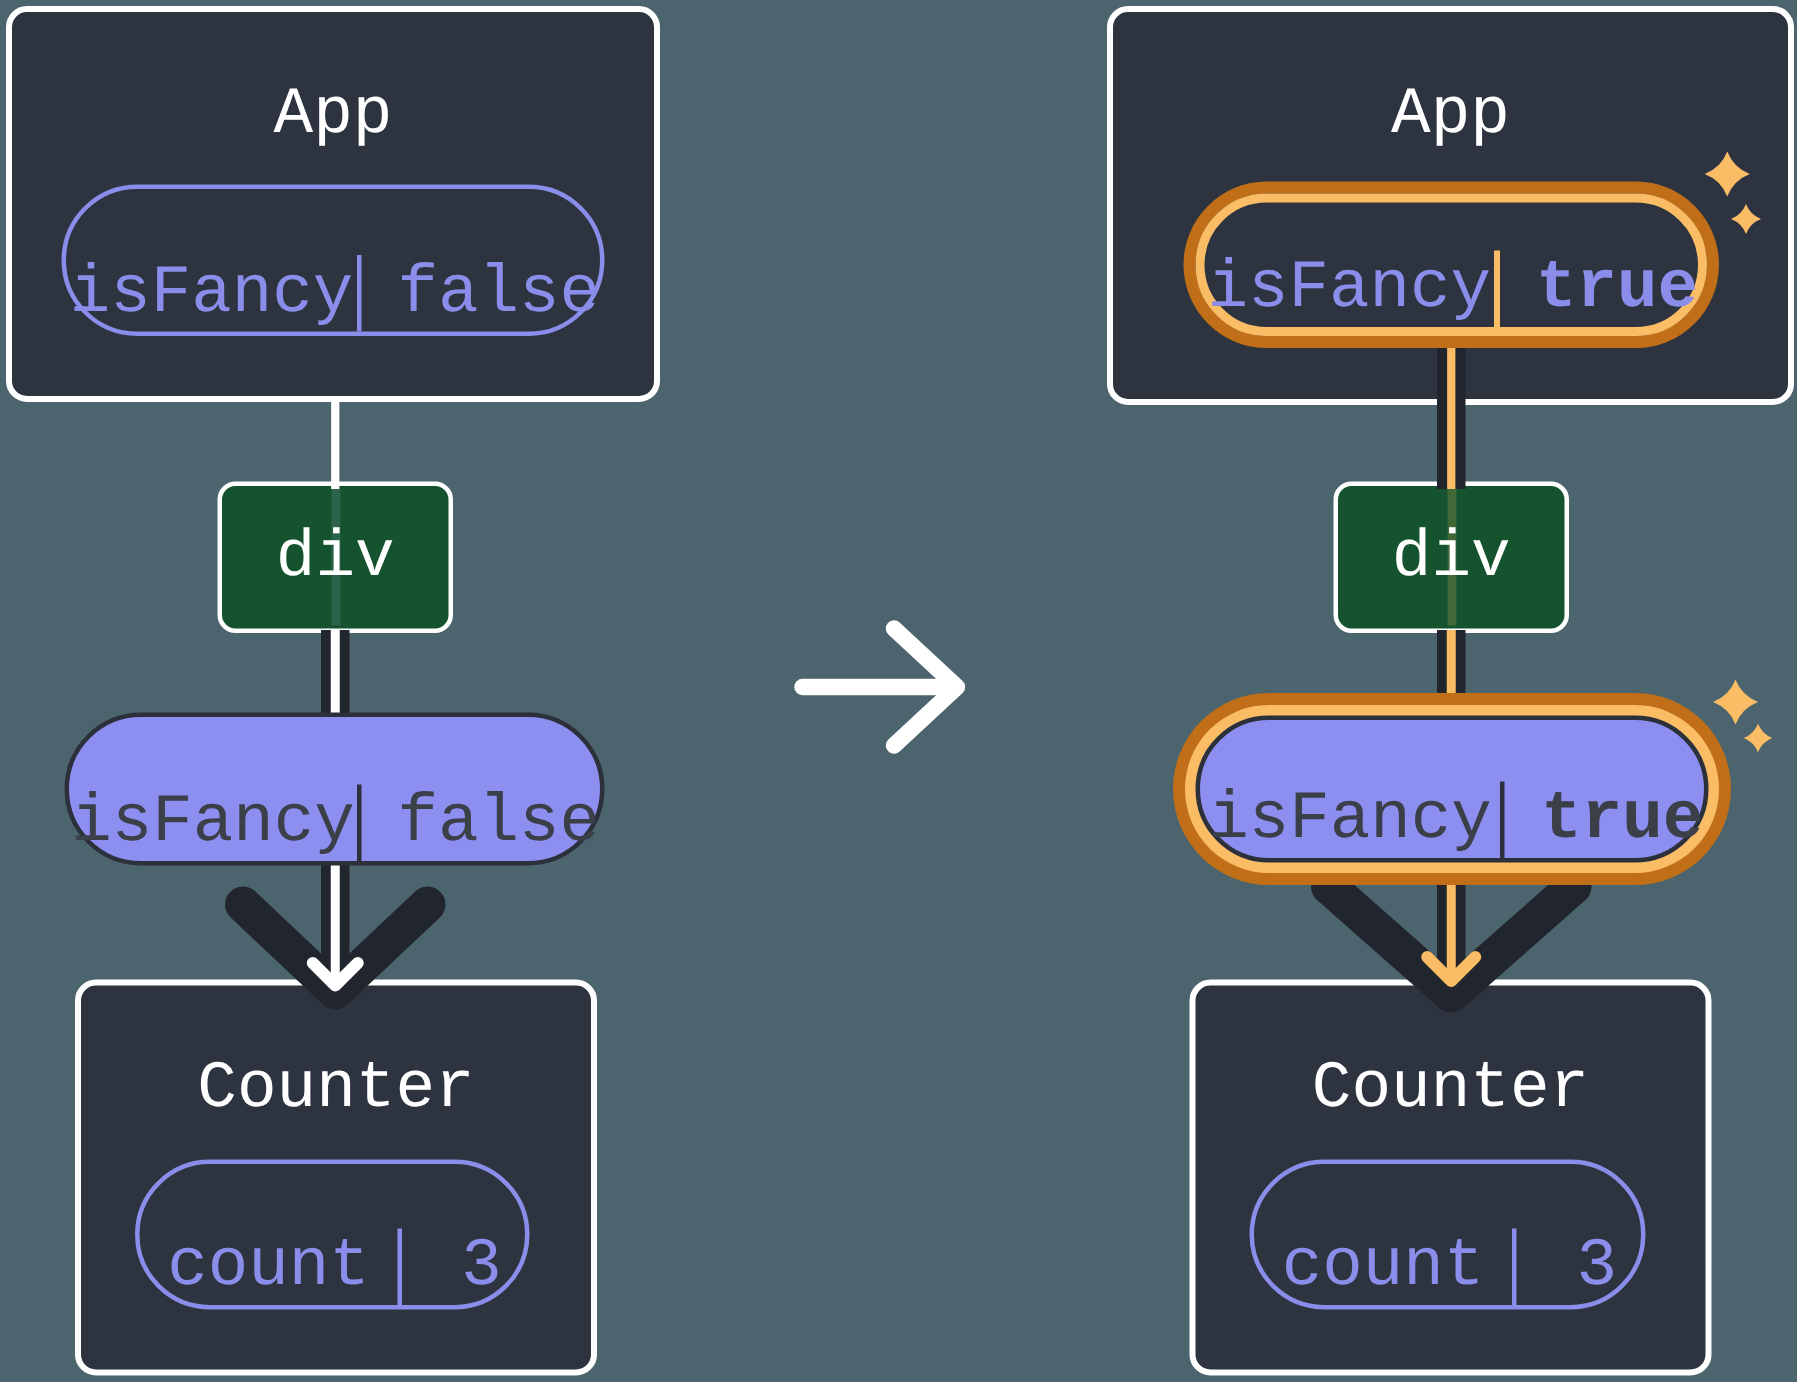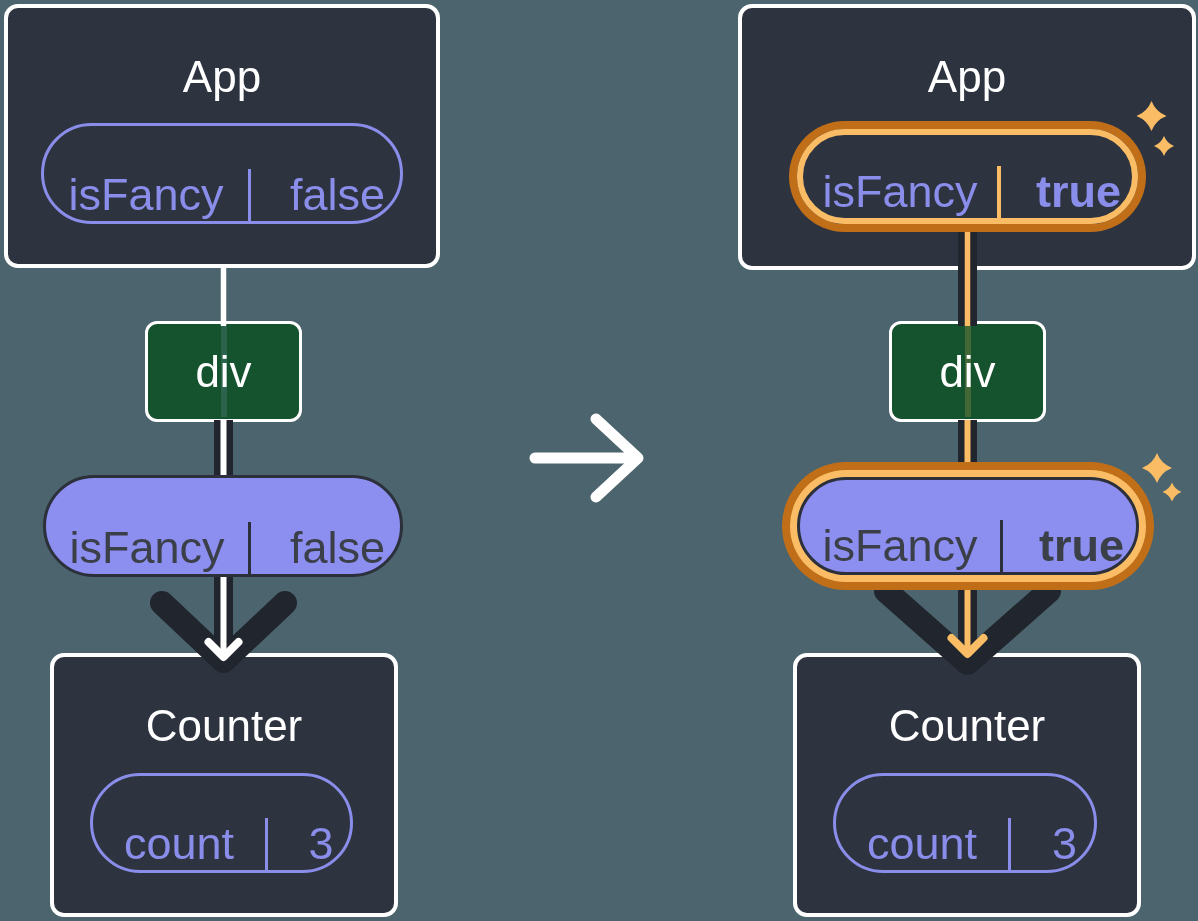--- a/index.html
+++ b/index.html
@@ -1,18 +1,18 @@
 <!DOCTYPE html>
 <html><head>
 <meta charset="utf-8">
 <style>
   html,body{margin:0;padding:0;background:#4c646d;}
   .canvas{
     position:relative;width:1198px;height:921px;background:#4c646d;
-    font-family:Liberation Sans, sans-serif;overflow:hidden;
+    font-family:Liberation Mono, monospace;overflow:hidden;
   }
   
   .box{
     position:absolute;background:#2d3440;border:4px solid #ffffff;
     border-radius:14px;box-sizing:border-box;z-index:1;
   }
   .box-title{
     position:absolute;left:0;right:0;top:39px;text-align:center;
     font-size:44px;line-height:60px;font-weight:500;color:#ffffff;
   }

